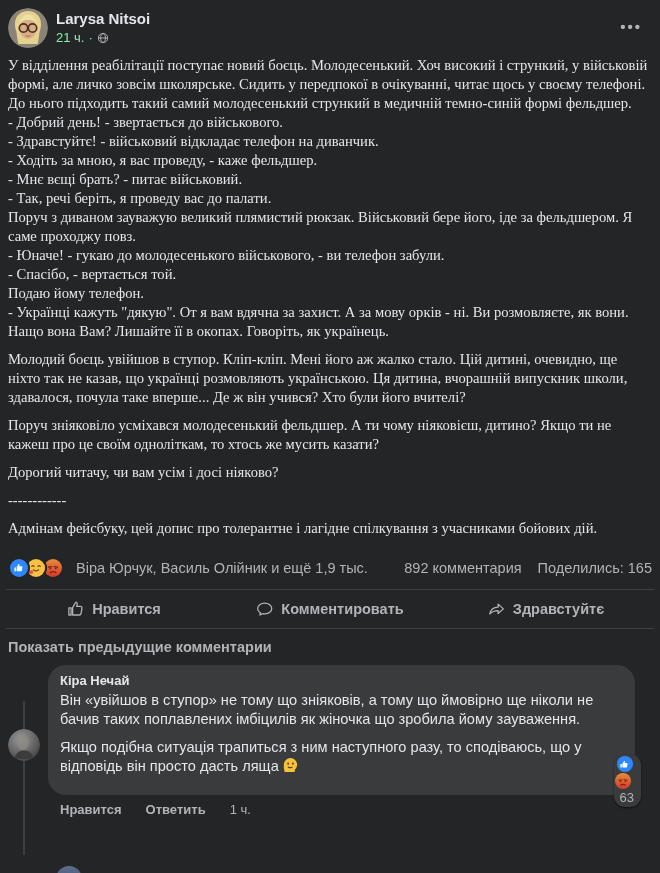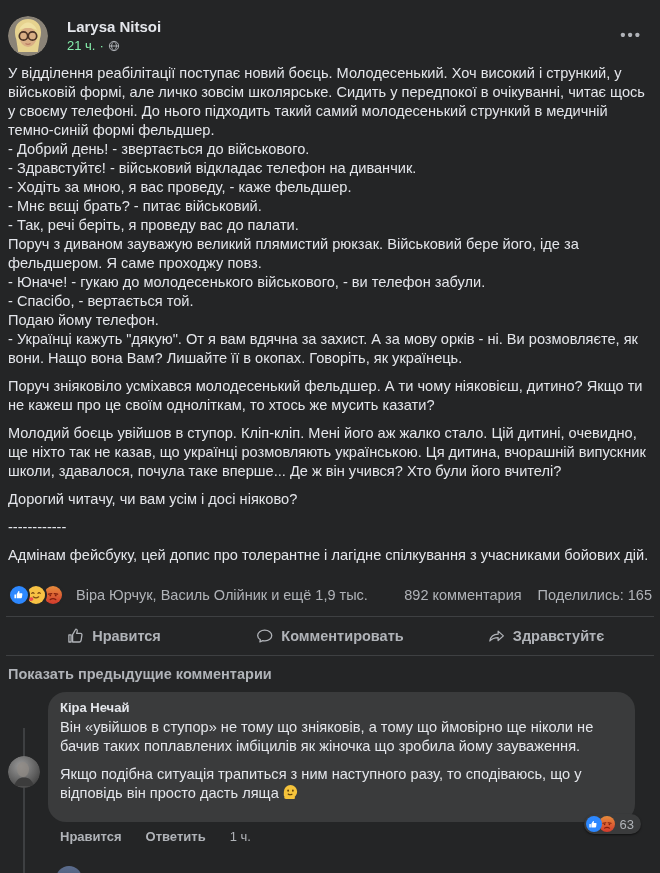--- a/index.html
+++ b/index.html
@@ -5,30 +5,30 @@
   html,body{margin:0;padding:0;}
   body{
     width:660px;height:873px;overflow:hidden;position:relative;
     background:#242526;color:#e4e6eb;
     font-family:"Liberation Sans",sans-serif;
     -webkit-font-smoothing:antialiased;
   }
   .card{width:660px;min-height:873px;background:#242526;position:relative;}
 
   
-  .header{display:flex;align-items:flex-start;padding:16px 10px 2px 8px;gap:11px;}
+  .header{display:flex;align-items:flex-start;padding:8px 10px 2px 8px;}
   .avatar{width:40px;height:40px;border-radius:50%;overflow:hidden;flex:none;cursor:pointer;}
   .head-mid{margin-left:8px;flex:1;padding-top:1px;}
   .author{font-size:15px;font-weight:700;color:#e4e6eb;line-height:19px;cursor:pointer;}
   .meta{display:flex;align-items:center;gap:4px;color:#86efac;font-size:13px;line-height:17px;margin-top:1px;}
   .meta .dot{font-size:13px;}
   .more-btn{color:#b0b3b8;font-size:15px;letter-spacing:2px;padding:6px 8px;cursor:pointer;border-radius:50%;line-height:10px;margin-top:8px;font-weight:700;}
 
   
-  .post-text{padding:6px 10px 0 8px;font-size:14.6px;line-height:19px;color:#e4e6eb;}
+  .post-text{padding:6px 10px 0 8px;font-size:14.6px;line-height:19px;color:#e4e6eb;font-family:Liberation Serif, serif;}
   .post-text p{margin:0 0 9px;white-space:pre-line;}
 
   
   .engagement{display:flex;align-items:center;padding:10px 8px 10px 8px;font-size:14.5px;color:#b0b3b8;}
   .rx-stack{display:flex;align-items:center;}
   .rx{width:18px;height:18px;border-radius:50%;border:2px solid #242526;display:flex;align-items:center;justify-content:center;box-sizing:content-box;}
   .rx+.rx{margin-left:-5px;}
   .rx.like-rx{background:#2d88ff;z-index:3;position:relative;}
   .rx.care-rx{z-index:2;position:relative;}
   .rx.angry-rx{z-index:1;position:relative;}
@@ -48,21 +48,21 @@
   .comment{display:flex;align-items:center;padding:2px 8px 0;position:relative;}
   .thread-line{position:absolute;left:23px;top:38px;bottom:-30px;width:2px;background:#3e4042;}
   .c-avatar{width:32px;height:32px;border-radius:50%;overflow:hidden;flex:none;cursor:pointer;position:relative;z-index:1;}
   .c-main{margin-left:8px;flex:1;min-width:0;}
   .bubble{background:#3a3b3c;border-radius:18px;padding:8px 12px 9px;display:inline-block;max-width:588px;position:relative;}
   .c-author{font-size:13px;font-weight:700;color:#e4e6eb;line-height:16px;margin-bottom:2px;cursor:pointer;}
   .c-text p{margin:0 0 9px;font-size:14.6px;line-height:19px;color:#e4e6eb;}
   .c-text p:last-child{margin-bottom:7px;}
   .inline-emoji{display:inline-block;vertical-align:-3px;margin-left:3px;}
   .rx-pill{position:absolute;right:-6px;bottom:-12px;background:#3a3b3c;border-radius:11px;
-    box-shadow:0 1px 2px rgba(0,0,0,.55);display:flex;align-items:center;padding:2px 7px 2px 2px;gap:1px;cursor:pointer;}
+    box-shadow:0 1px 2px rgba(0,0,0,.55);display:flex;align-items:center;padding:2px 7px 2px 2px;gap:1px;cursor:pointer;flex-direction:column;}
   .rx-pill .rx{width:16px;height:16px;border-width:0;}
   .rx-pill .count{font-size:13px;color:#b0b3b8;margin-left:4px;}
   .c-footer{display:flex;gap:24px;margin:7px 0 0 12px;font-size:13px;color:#b0b3b8;padding-bottom:8px;}
   .c-footer .lnk{font-weight:700;cursor:pointer;}
   .c-footer .time{font-weight:400;cursor:pointer;}
 
   .next-avatar{position:absolute;left:56px;top:866px;width:26px;height:26px;border-radius:50%;
     background:linear-gradient(180deg,#5c6d8e,#3c4a63);cursor:pointer;}
 </style>
 </head>
@@ -106,22 +106,22 @@
 - Добрий день! - звертається до військового.
 - Здравстуйтє! - військовий відкладає телефон на диванчик.
 - Ходіть за мною, я вас проведу, - каже фельдшер.
 - Мнє вєщі брать? - питає військовий.
 - Так, речі беріть, я проведу вас до палати.
 Поруч з диваном зауважую великий плямистий рюкзак. Військовий бере його, іде за фельдшером. Я саме проходжу повз.
 - Юначе! - гукаю до молодесенького військового, - ви телефон забули.
 - Спасібо, - вертається той.
 Подаю йому телефон.
 - Українці кажуть "дякую". От я вам вдячна за захист. А за мову орків - ні. Ви розмовляєте, як вони. Нащо вона Вам? Лишайте її в окопах. Говоріть, як українець.</p>
+      <p>Молодий боєць увійшов в ступор. Кліп-кліп. Мені його аж жалко стало. Цій дитині, очевидно, ще ніхто так не казав, що українці розмовляють українською. Ця дитина, вчорашній випускник школи, здавалося, почула таке вперше... Де ж він учився? Хто були його вчителі?</p>
       <p>Поруч зніяковіло усміхався молодесенький фельдшер. А ти чому ніяковієш, дитино? Якщо ти не кажеш про це своїм одноліткам, то хтось же мусить казати?</p>
-      <p>Молодий боєць увійшов в ступор. Кліп-кліп. Мені його аж жалко стало. Цій дитині, очевидно, ще ніхто так не казав, що українці розмовляють українською. Ця дитина, вчорашній випускник школи, здавалося, почула таке вперше... Де ж він учився? Хто були його вчителі?</p>
       <p>Дорогий читачу, чи вам усім і досі ніяково?</p>
       <p>------------</p>
       <p>Адмінам фейсбуку, цей допис про толерантне і лагідне спілкування з учасниками бойових дій.</p>
     </div>
 
   <div class="engagement">
     <div class="rx-stack">
       <span class="rx like-rx">
         <svg width="10" height="10" viewBox="0 0 24 24" fill="#fff">
           <path d="M2 10.5h2.8V20H2c-.55 0-1-.45-1-1v-7.5c0-.55.45-1 1-1zM6.4 20V10.2L10.6 3c.25-.44.8-.62 1.26-.42.84.36 1.34 1.22 1.34 2.13 0 .26-.03.52-.1.77L12.4 8h5.8c1.2 0 2.1 1.08 1.92 2.27l-1.05 6.9C18.87 18.9 17.6 20 16.1 20H6.4z"></path>

